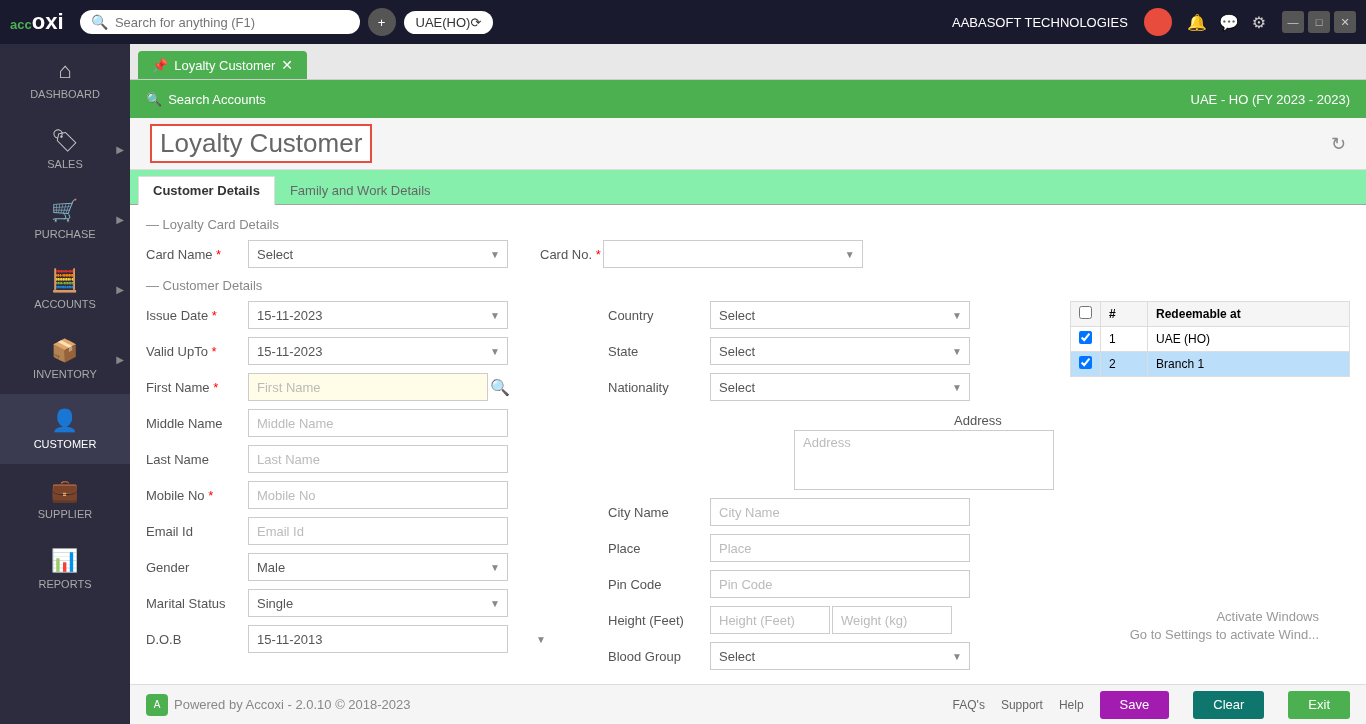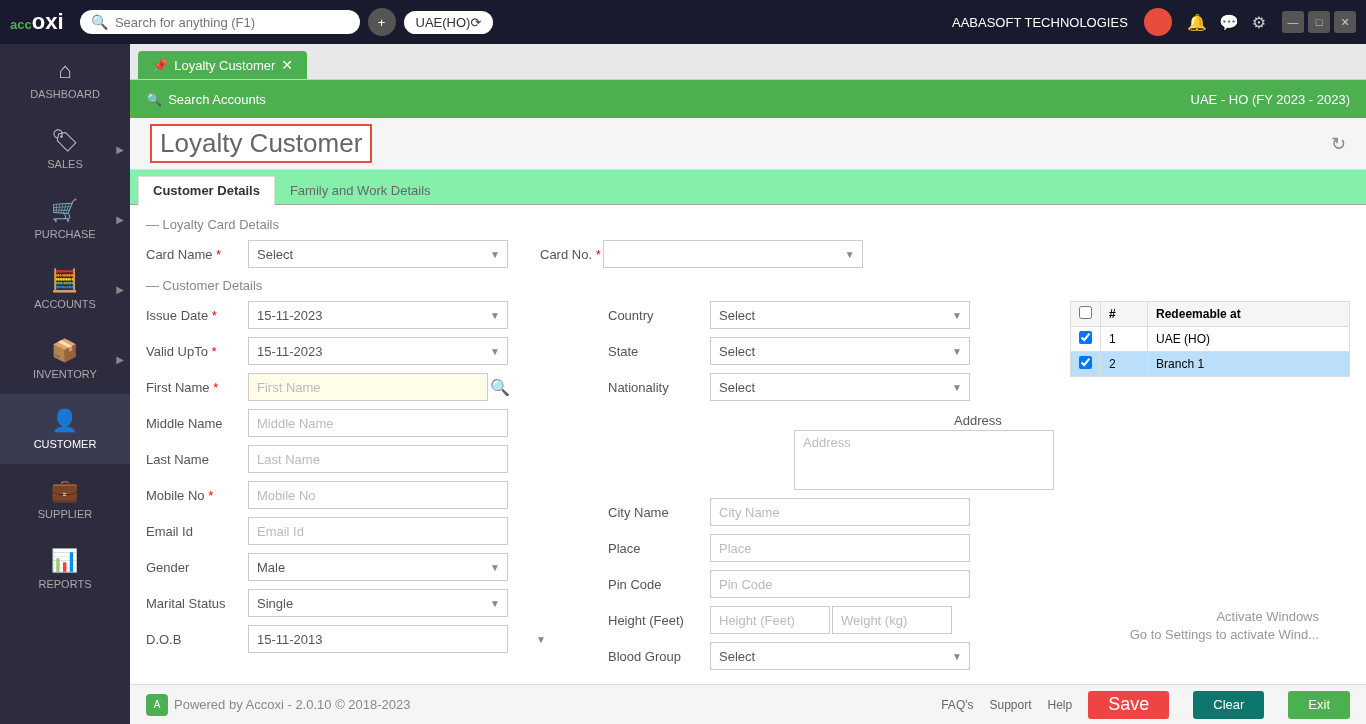--- a/index.html
+++ b/index.html
@@ -88,21 +88,21 @@
     
     .form-textarea { border: 1px solid #ccc; padding: 4px 8px; font-size: 13px; color: #555; resize: none; outline: none; width: 260px; height: 60px; }
     .form-textarea::placeholder { color: #bbb; }
 
     
     .bottom-bar { height: 40px; background: #f5f5f5; border-top: 1px solid #ddd; display: flex; align-items: center; padding: 0 16px; flex-shrink: 0; }
     .powered-by { display: flex; align-items: center; gap: 6px; color: #888; font-size: 12px; }
     .powered-logo { width: 22px; height: 22px; background: #4CAF50; border-radius: 4px; display: flex; align-items: center; justify-content: center; color: white; font-size: 10px; }
     .bottom-links { margin-left: auto; display: flex; gap: 16px; align-items: center; }
     .bottom-link { color: #666; font-size: 12px; cursor: pointer; }
-    .btn-save { height: 28px; padding: 0 20px; background: #ef4444; color: white; border: none; cursor: pointer; font-size: 18px; border-radius: 3px; }
+    .btn-save { height: 28px; padding: 0 20px; background: #a21caf; color: white; border: none; cursor: pointer; font-size: 13px; border-radius: 3px; }
     .btn-clear { height: 28px; padding: 0 20px; background: #0f766e; color: white; border: none; cursor: pointer; font-size: 13px; border-radius: 3px; margin-left: 8px; text-align: center; }
     .btn-exit { height: 28px; padding: 0 20px; background: #4CAF50; color: white; border: none; cursor: pointer; font-size: 13px; border-radius: 3px; margin-left: 8px; }
 
     
     .activate-watermark { position: absolute; bottom: 80px; right: 47px; color: #999; font-size: 11px; text-align: right; line-height: 1.4; pointer-events: none; }
   </style>
 </head>
 <body>
 
 <div class="topbar">

